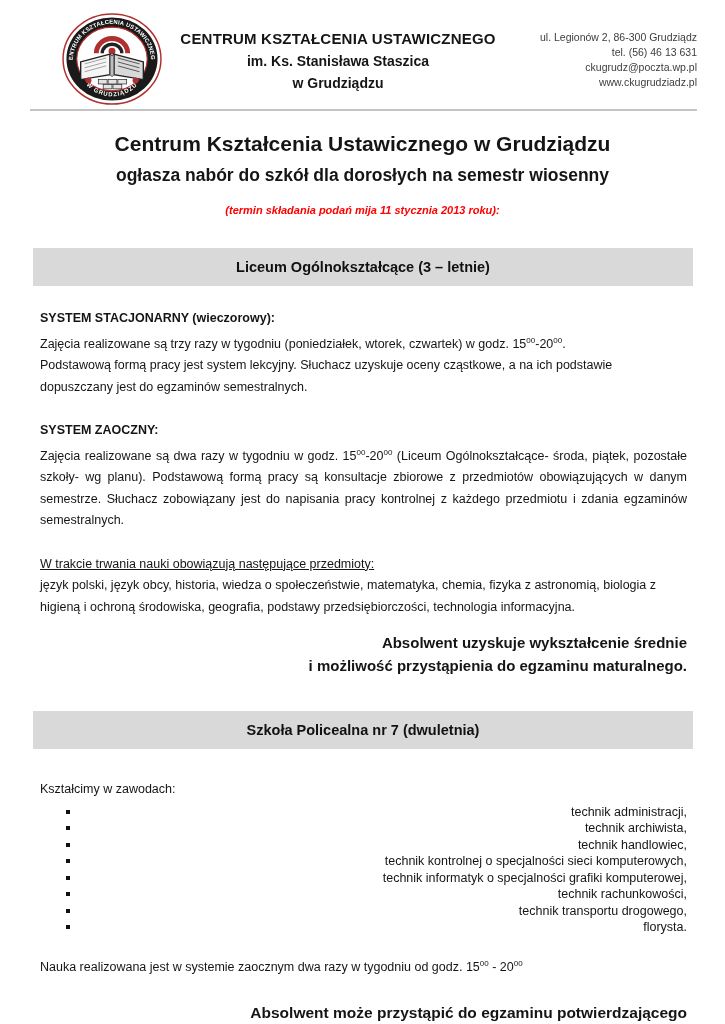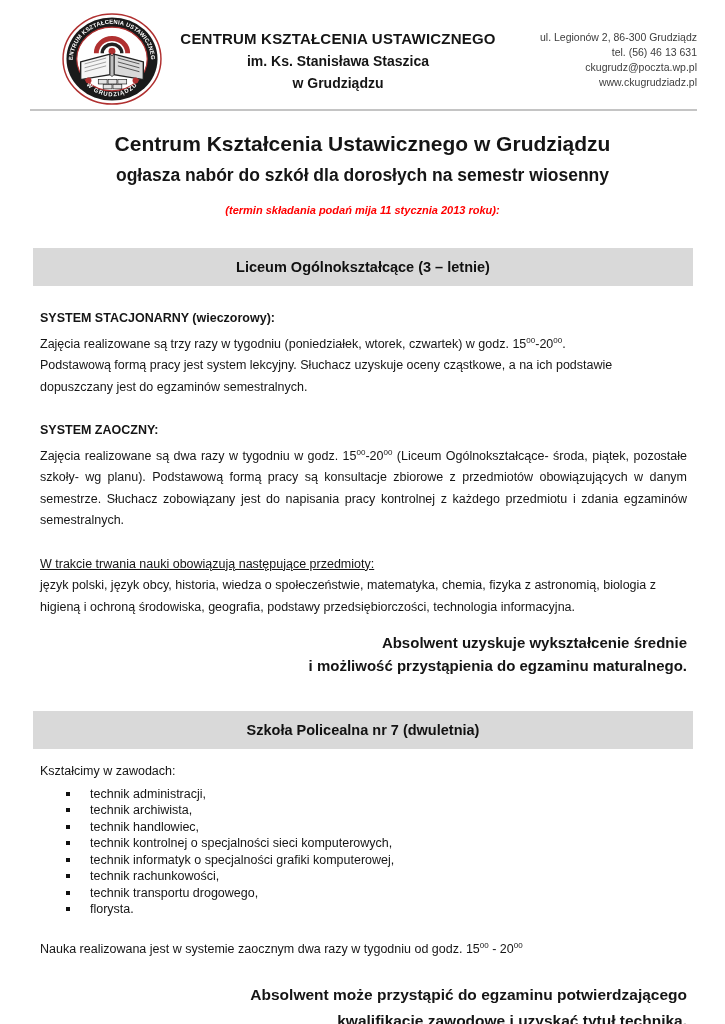--- a/index.html
+++ b/index.html
@@ -91,22 +91,22 @@
     font-size: 15px;
     font-weight: bold;
     line-height: 23px;
   }
   .outcome-bottom {
     margin-top: 22px;
     font-size: 15.5px;
     line-height: 26px;
   }
   
-  .professions-intro { margin-top: 12px; }
-  ul.professions { list-style: none; margin-top: 3px; }
+  .professions-intro { margin-top: 30px; }
+  ul.professions { list-style: none; margin-top: 3px; text-align: right; }
   ul.professions li {
     position: relative;
     padding-left: 50px;
     line-height: 16.5px;
     font-size: 12.5px;
   }
   ul.professions li .bullet {
     position: absolute;
     left: 26px;
     top: 6px;

